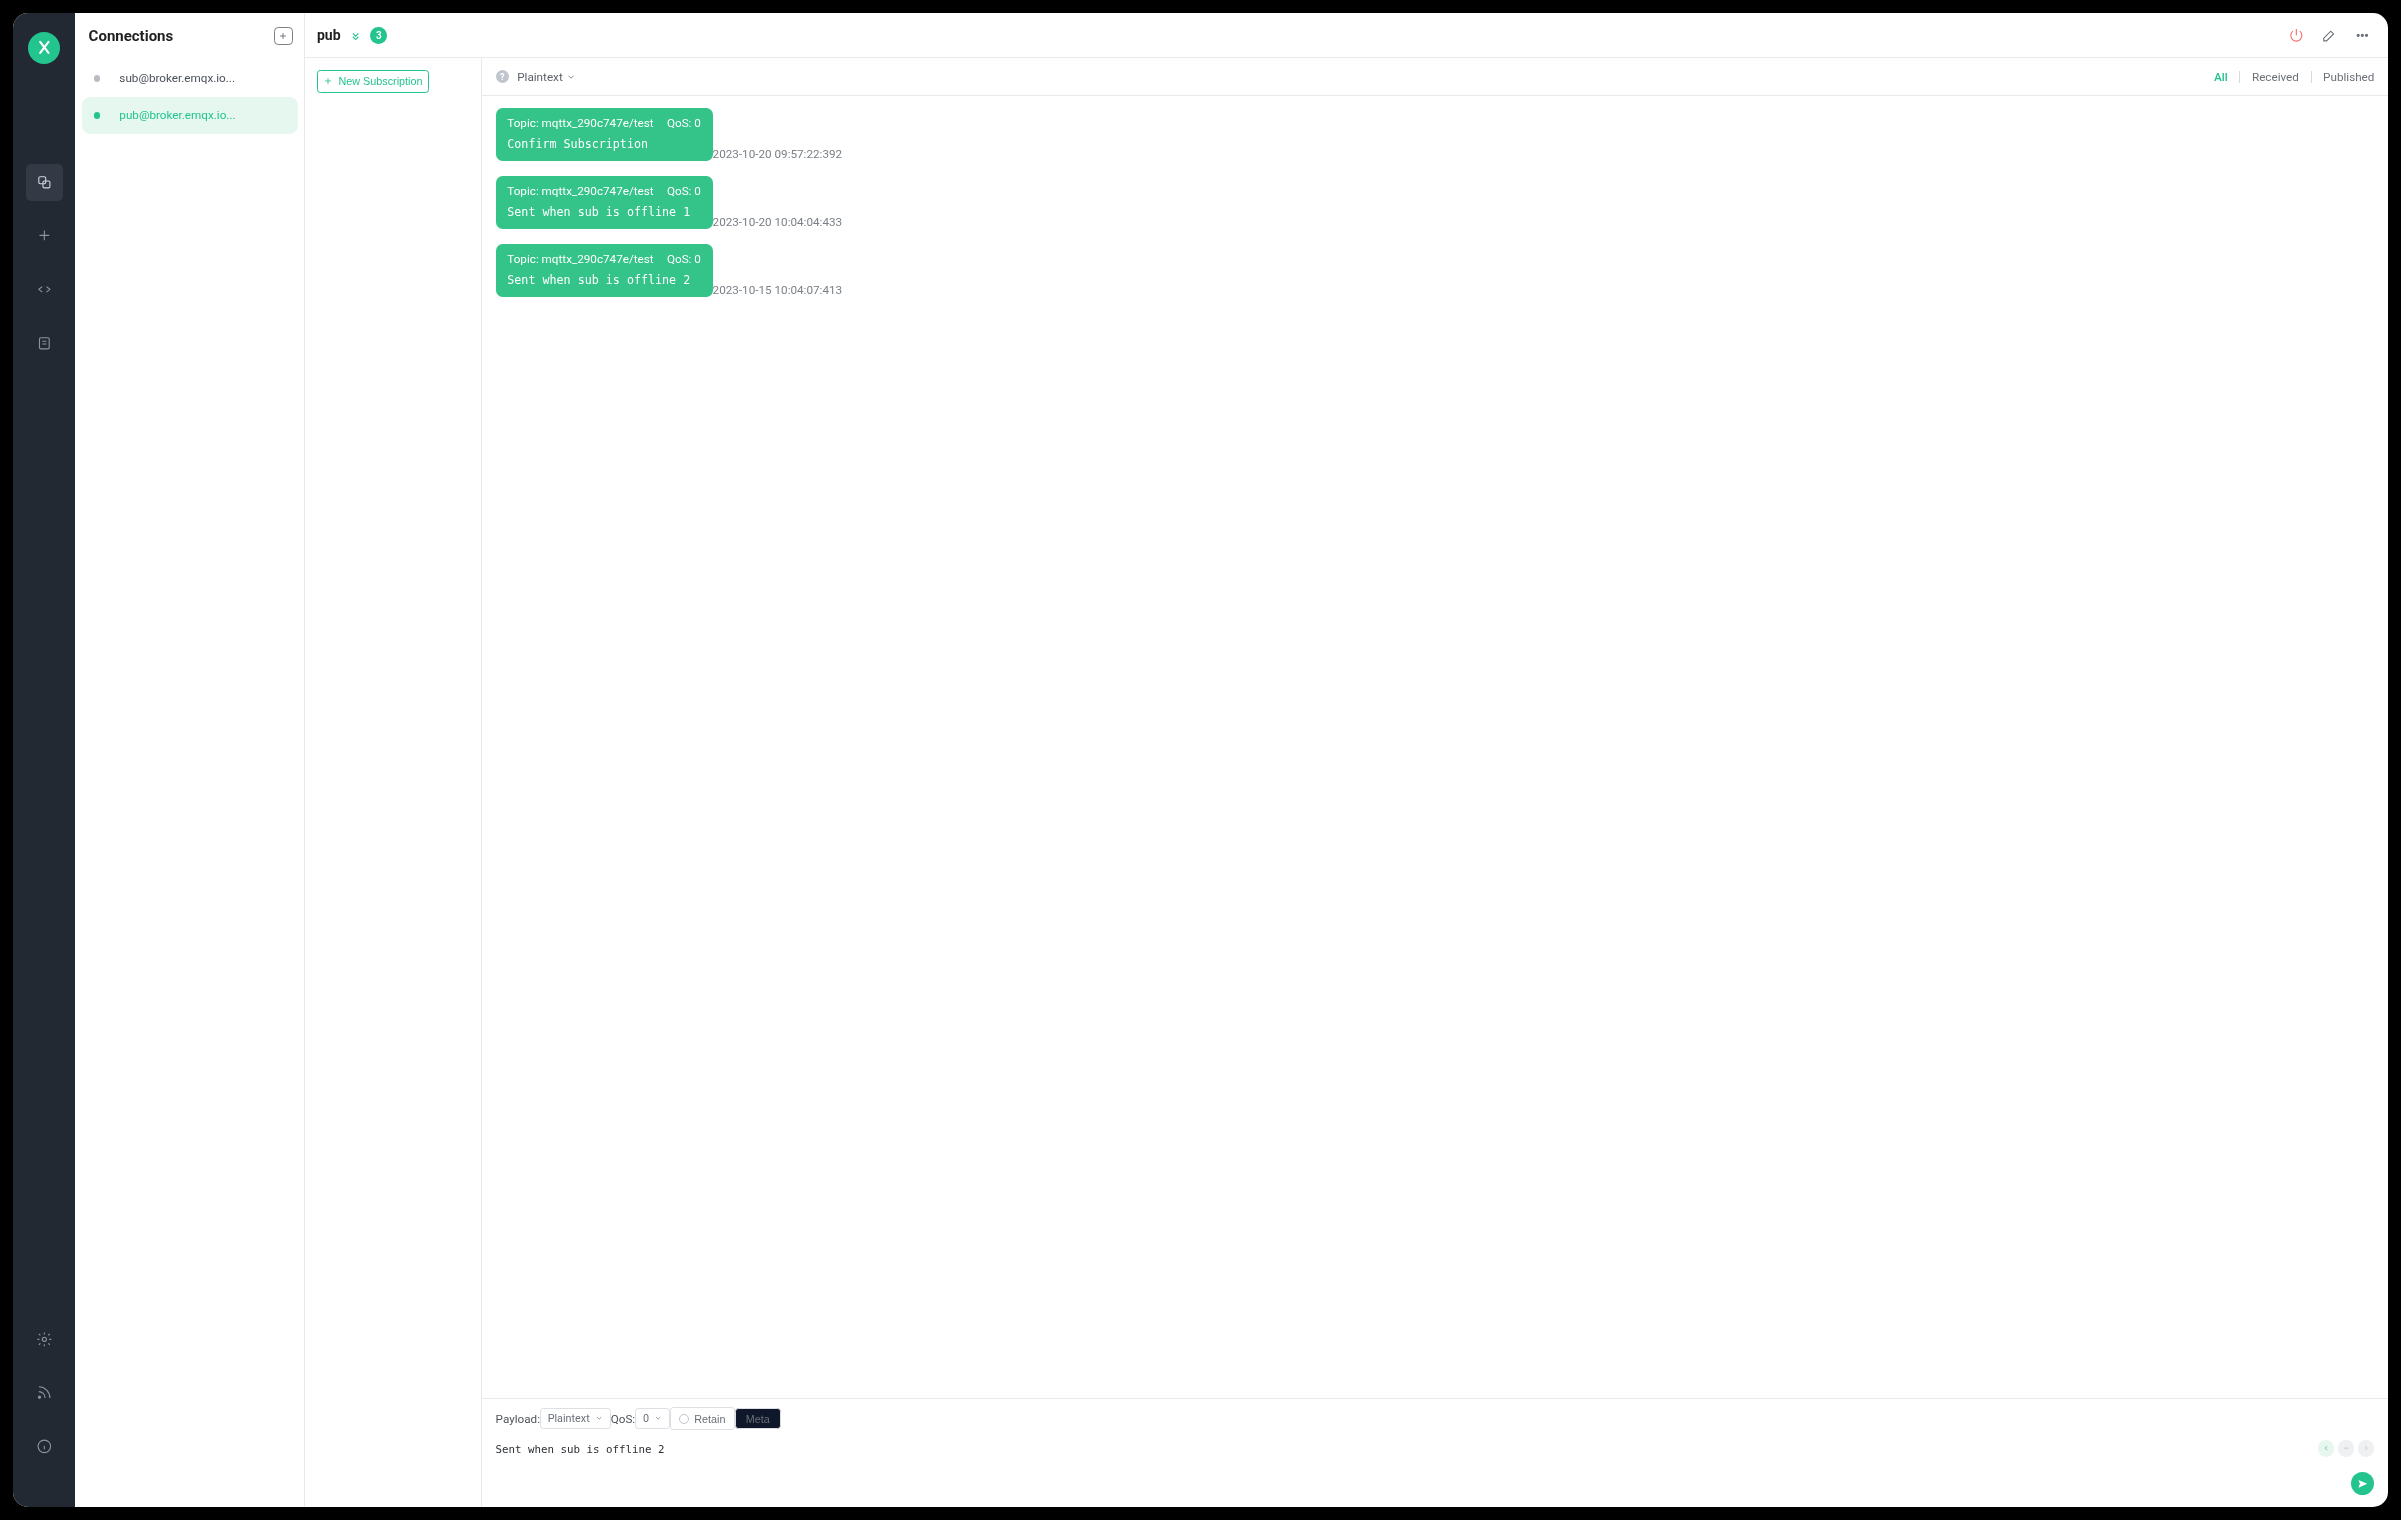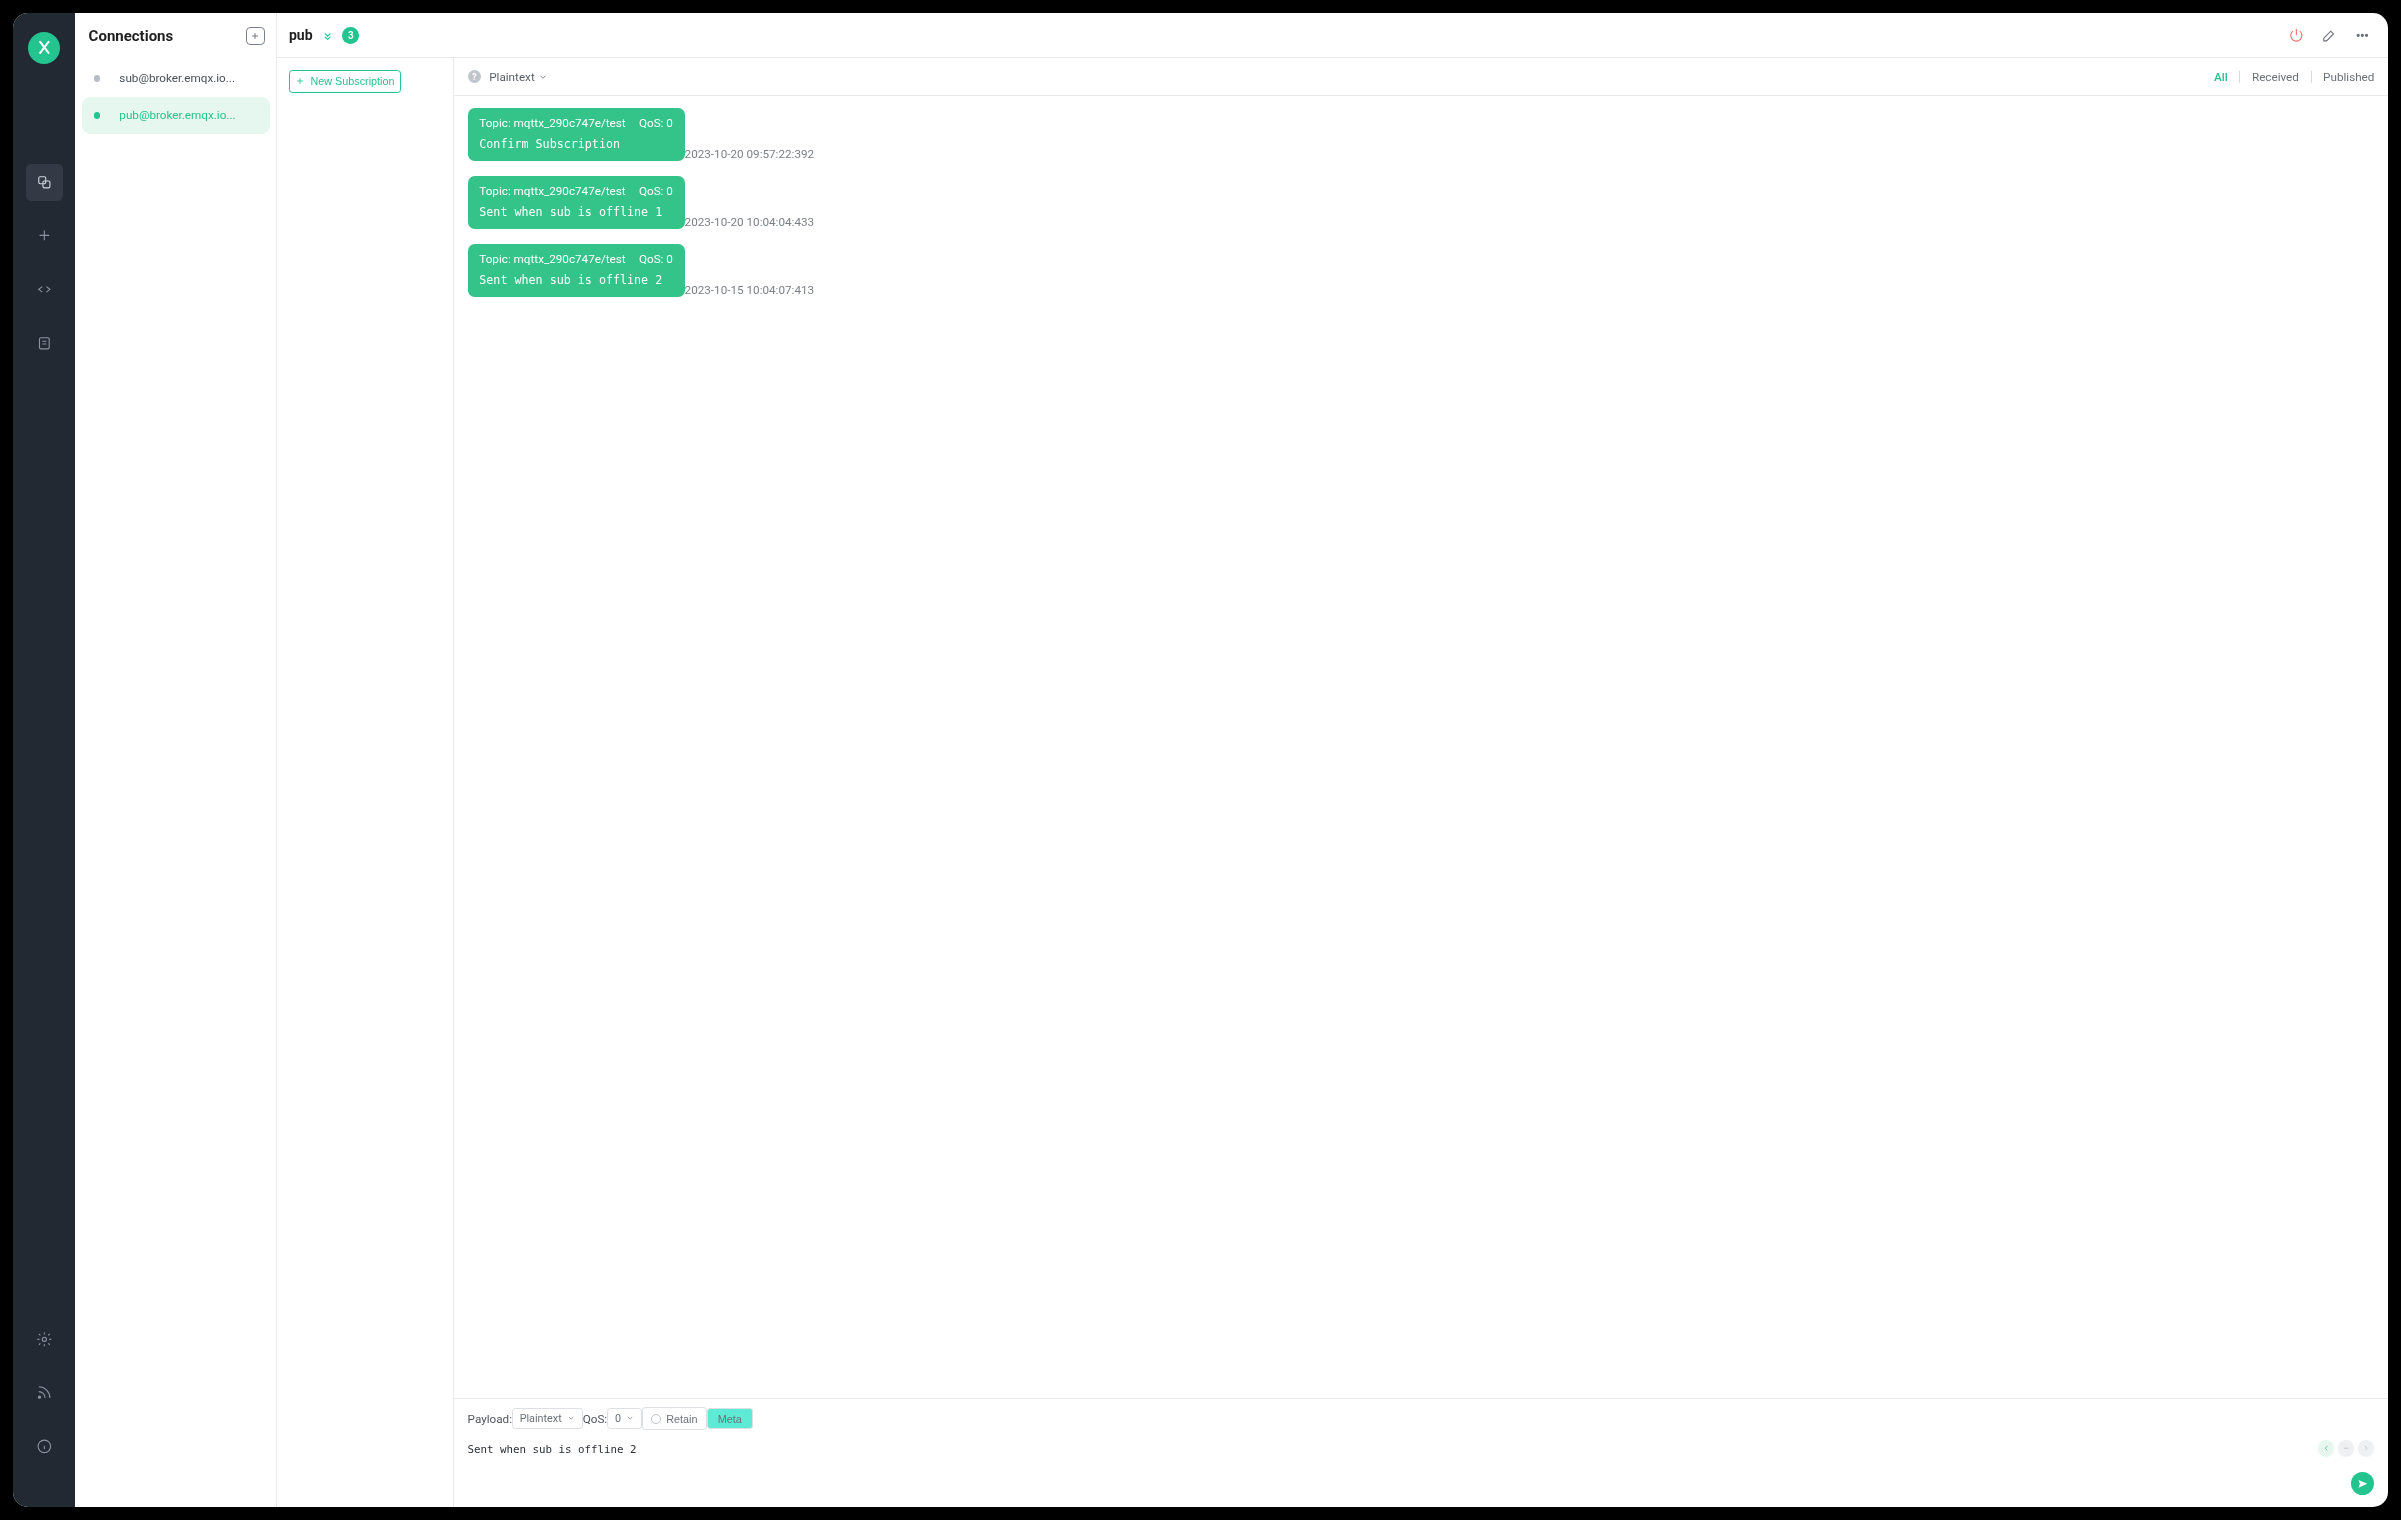--- a/index.html
+++ b/index.html
@@ -37,21 +37,21 @@
     margin-bottom: 16.7px;
     color: #8a94a0;
     cursor: pointer;
   }
   .rail-item.active { background: #333a45; color: #cfd6de; }
   .rail-spacer { flex: 1; }
   .rail svg { width: 16.7px; height: 16.7px; stroke: currentColor; stroke-width: 1.6; fill: none; }
 
   
   .sidebar {
-    width: 202px;
+    width: 230px;
     border-right: 0.8px solid #e7e9eb;
     display: flex;
     flex-direction: column;
   }
   .sidebar-header {
     display: flex;
     align-items: center;
     justify-content: space-between;
     padding: 13.3px 11.7px 11.7px 13.3px;
   }
@@ -202,21 +202,21 @@
   .mini-select svg { width:8.3px; height:8.3px; stroke: currentColor; stroke-width:2; fill:none; }
   .retain-btn {
     border:0.8px solid #dcdfe4; border-radius:3.3px; height:23px;
     padding: 0 8.3px; display:flex; align-items:center; gap:5px;
     color:#6a7078; font-size:10.8px; cursor:pointer; background:#fff;
   }
   .retain-btn .circ { width:10px; height:10px; border:1.2px solid #c0c4cc; border-radius:50%; }
   .meta-btn {
     border:0.8px solid #dcdfe4; border-radius:3.3px; height:21.7px;
     padding: 0 10px; display:flex; align-items:center;
-    color:#6a7078; font-size:10.8px; cursor:pointer; background:#5eead4;
+    color:#6a7078; font-size:10.8px; cursor:pointer; background:#0f172a;
   }
   .topic-row {
     padding: 0 13.3px;
     display:flex; align-items:center;
     color:#7a7f85; font-size:11.7px;
   }
   .topic-row .caret { margin-left:auto; color:#b9bec4; }
   .topic-row .caret svg { width:10px;height:10px;stroke:currentColor;stroke-width:1.8;fill:none;}
   .body-row {
     display:flex; align-items:flex-start;

